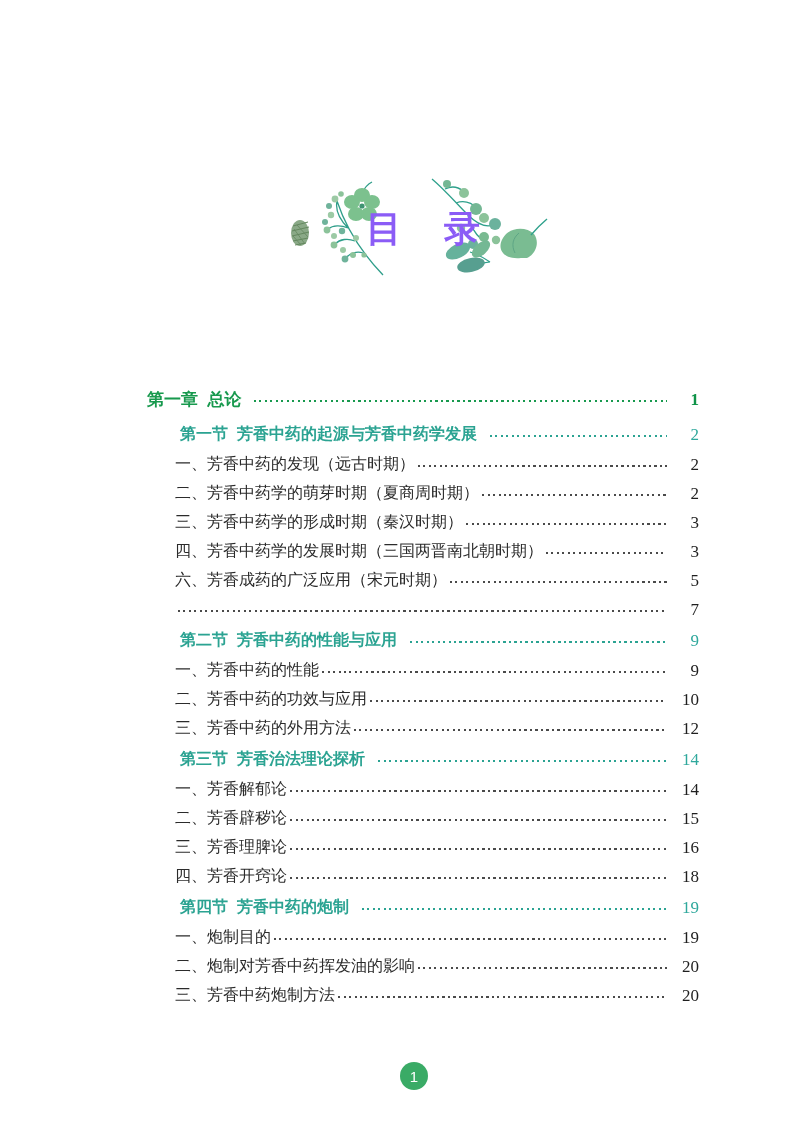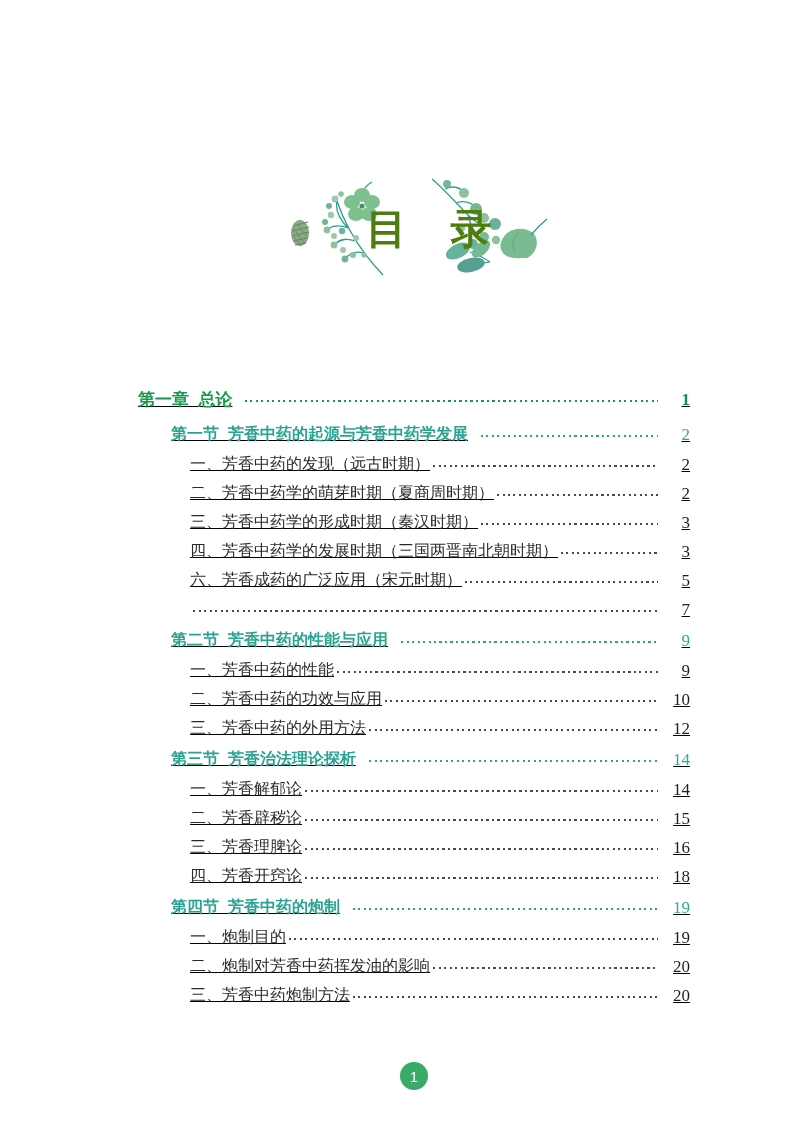--- a/index.html
+++ b/index.html
@@ -10,49 +10,49 @@
     margin:0 auto;
     overflow:hidden;
     font-family:"Liberation Sans",sans-serif;
   }
   
   #header-art{
     position:absolute;left:285px;top:165px;width:265px;height:130px;
   }
   #page-title{
     position:absolute;left:366px;top:211px;
-    font-size:41px;line-height:36px;
+    font-size:36px;line-height:36px;
     font-weight:900;
     letter-spacing:16px;
-    color:#4d7c0f;
+    color:#8b5cf6;
     white-space:pre;
     font-family:"Liberation Sans",sans-serif;
   }
   
   #toc{
-    position:absolute;left:138px;top:385px;width:552px;text-decoration:underline;
+    position:absolute;left:147px;top:385px;width:552px;
   }
   .row{
     display:flex;align-items:center;
     height:29px;
     font-size:16px;
   }
   .row .label{white-space:pre;}
   .row.chapter{
     margin-bottom:6px;
     font-weight:bold;font-size:17px;
     color:var(--chapter);
   }
   .row.section{
     margin:2px 0 1px 33px;
     font-weight:bold;font-size:16px;
     color:var(--section);
   }
   .row.item{
-    margin-left:52px;
+    margin-left:28px;
     color:var(--item-text);
     font-family:"Liberation Serif","DejaVu Serif",serif;
   }
   .leader{
     flex:1;height:2px;align-self:center;
     margin:3px 6px 0 3px;
     background-image:repeating-linear-gradient(to right,currentColor 0 2px,transparent 2px 5.5px);
   }
   .row.chapter .leader,.row.section .leader{margin-left:13px;}
   .row.item .leader{color:var(--item-dots);}

